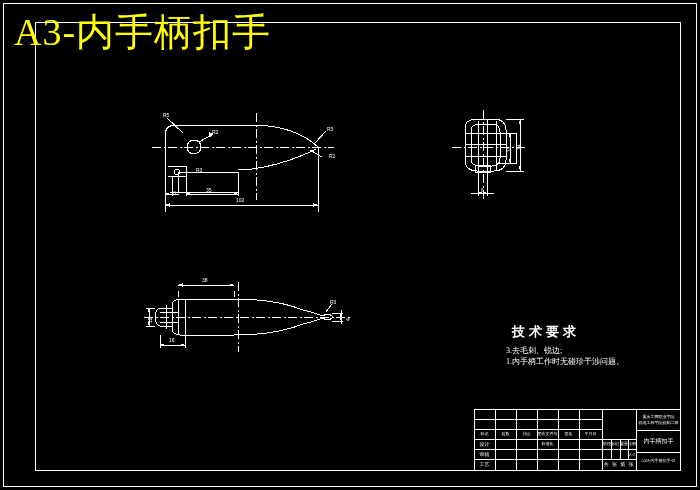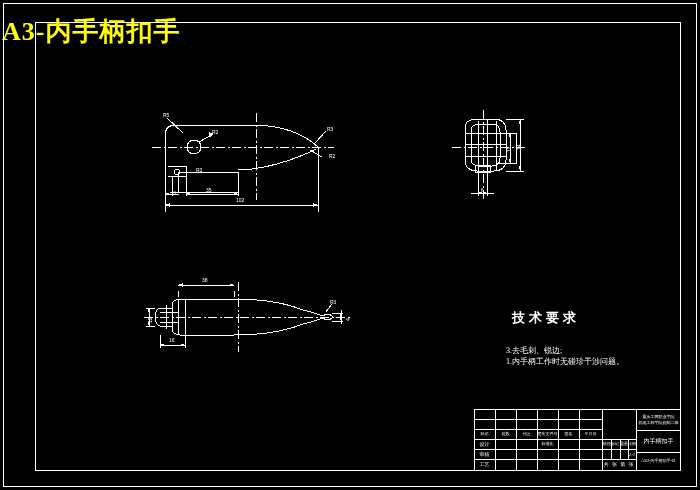--- a/index.html
+++ b/index.html
@@ -19,34 +19,34 @@
     height: 490px;
     background: #000000;
   }
   #canvas svg {
     position: absolute;
     left: 0;
     top: 0;
   }
   .title-text {
     position: absolute;
-    left: 2px;
+    left: 14px;
     top: 12px;
     font-family: "Liberation Serif", serif;
-    font-size: 26px;
-    font-weight: bold;
+    font-size: 38px;
+    font-weight: normal;
     color: #ffff00;
     letter-spacing: 1px;
     white-space: nowrap;
     line-height: 40px;
   }
   .tech-title {
     position: absolute;
     left: 512px;
-    top: 309px;
+    top: 323px;
     font-family: "Liberation Serif", serif;
     font-size: 13px;
     font-weight: bold;
     color: #ffffff;
     letter-spacing: 4px;
     white-space: nowrap;
   }
   .tech-line {
     position: absolute;
     left: 506px;

